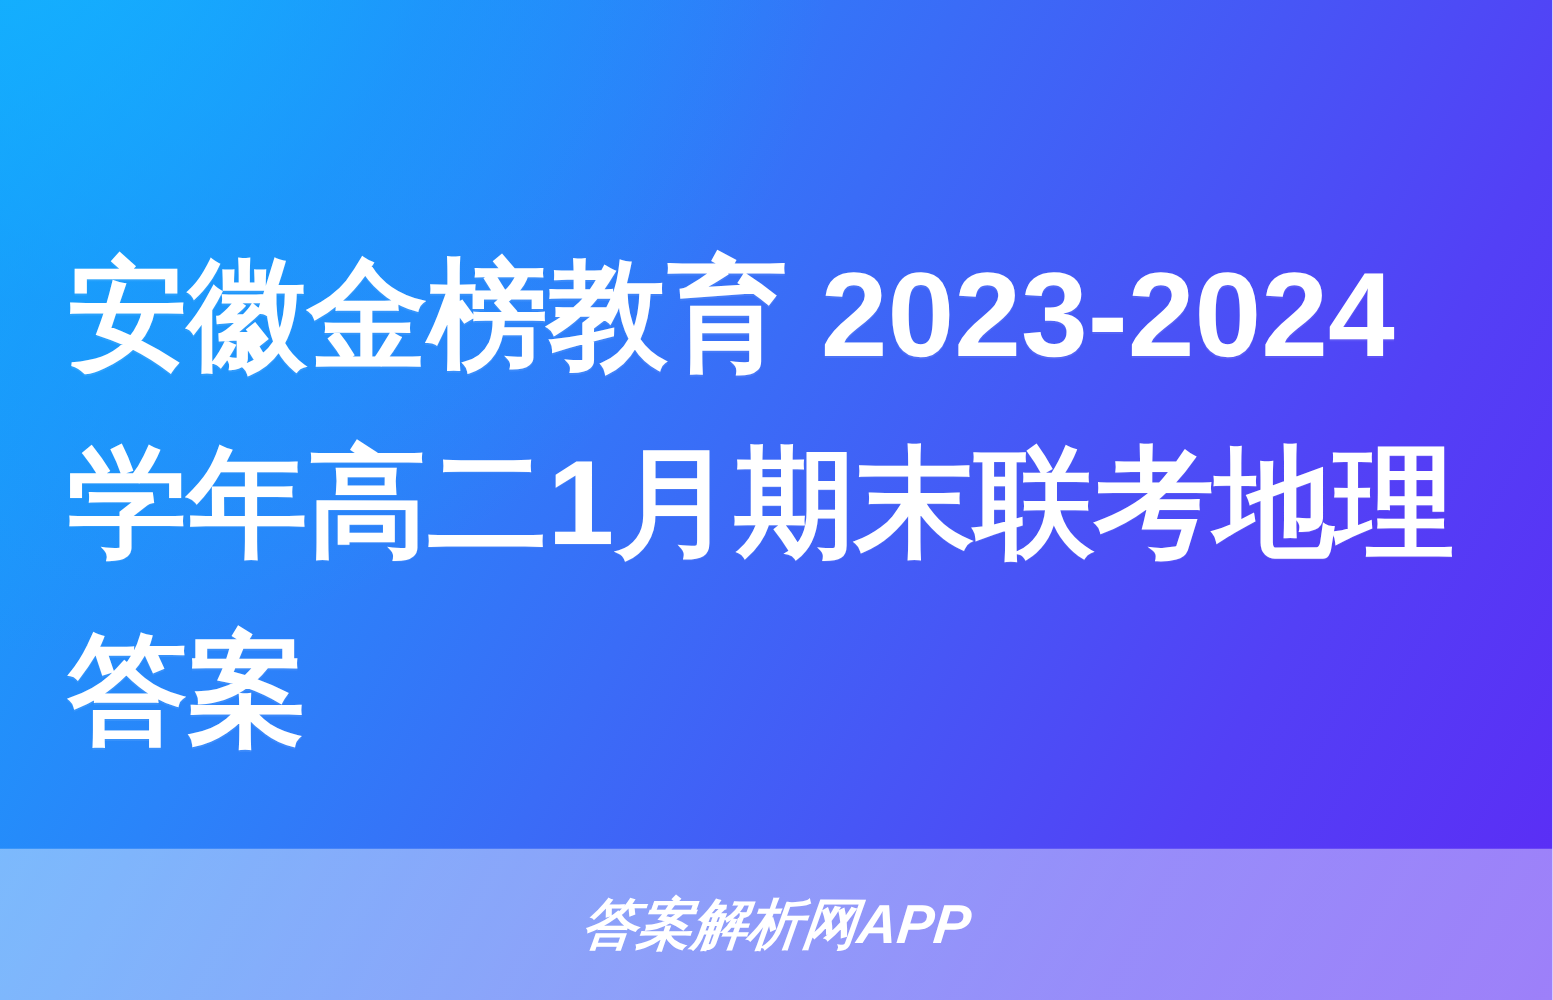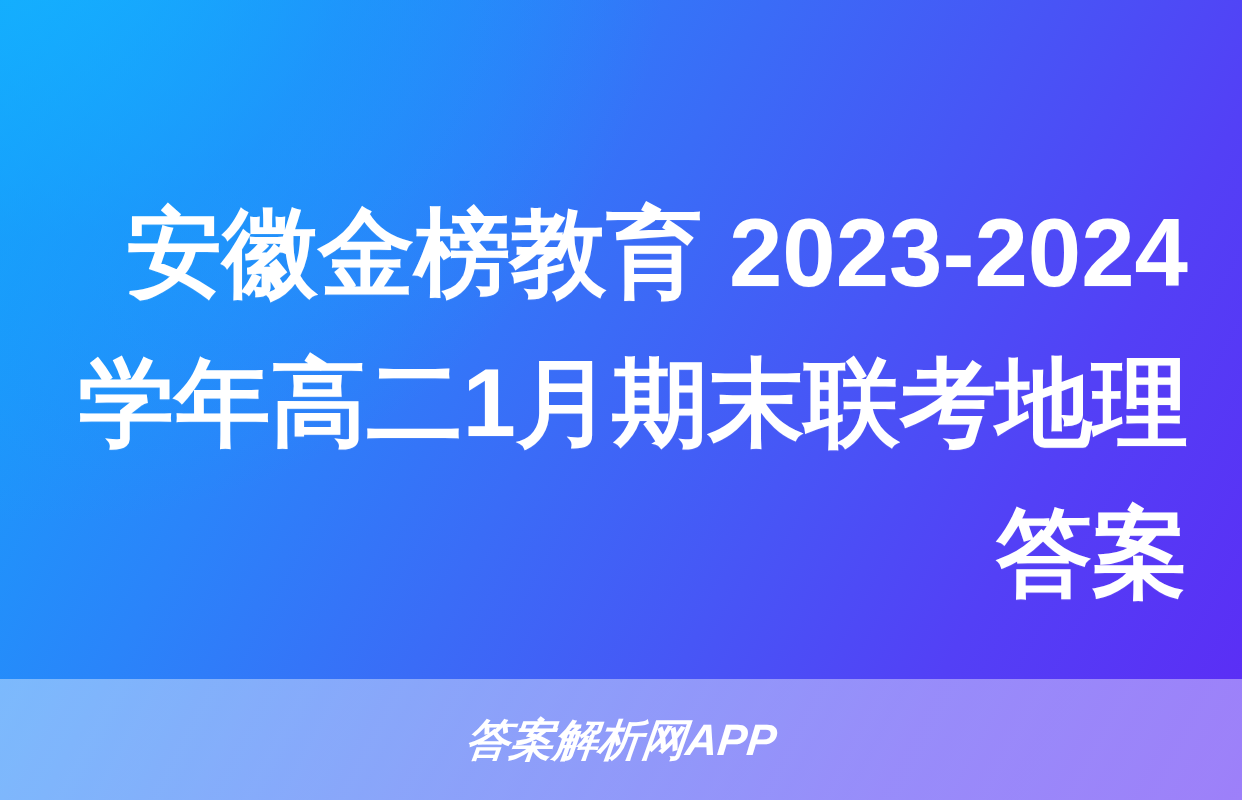--- a/index.html
+++ b/index.html
@@ -57,21 +57,21 @@
   }
 
   .title-text {
     color: #ffffff;
     font-size: 96px;
     line-height: 150px;
     font-weight: 700;
     letter-spacing: 0px;
     white-space: normal;
     word-break: break-all;
-    text-align: right;
+    text-align: left;
     font-family: "Liberation Sans", "DejaVu Sans", sans-serif;
     margin: 0;
     text-shadow: 0 1px 0 rgba(255,255,255,0.08);
   }
 
   .footer-band {
     position: absolute;
     left: 0;
     right: 0;
     top: 679px;

